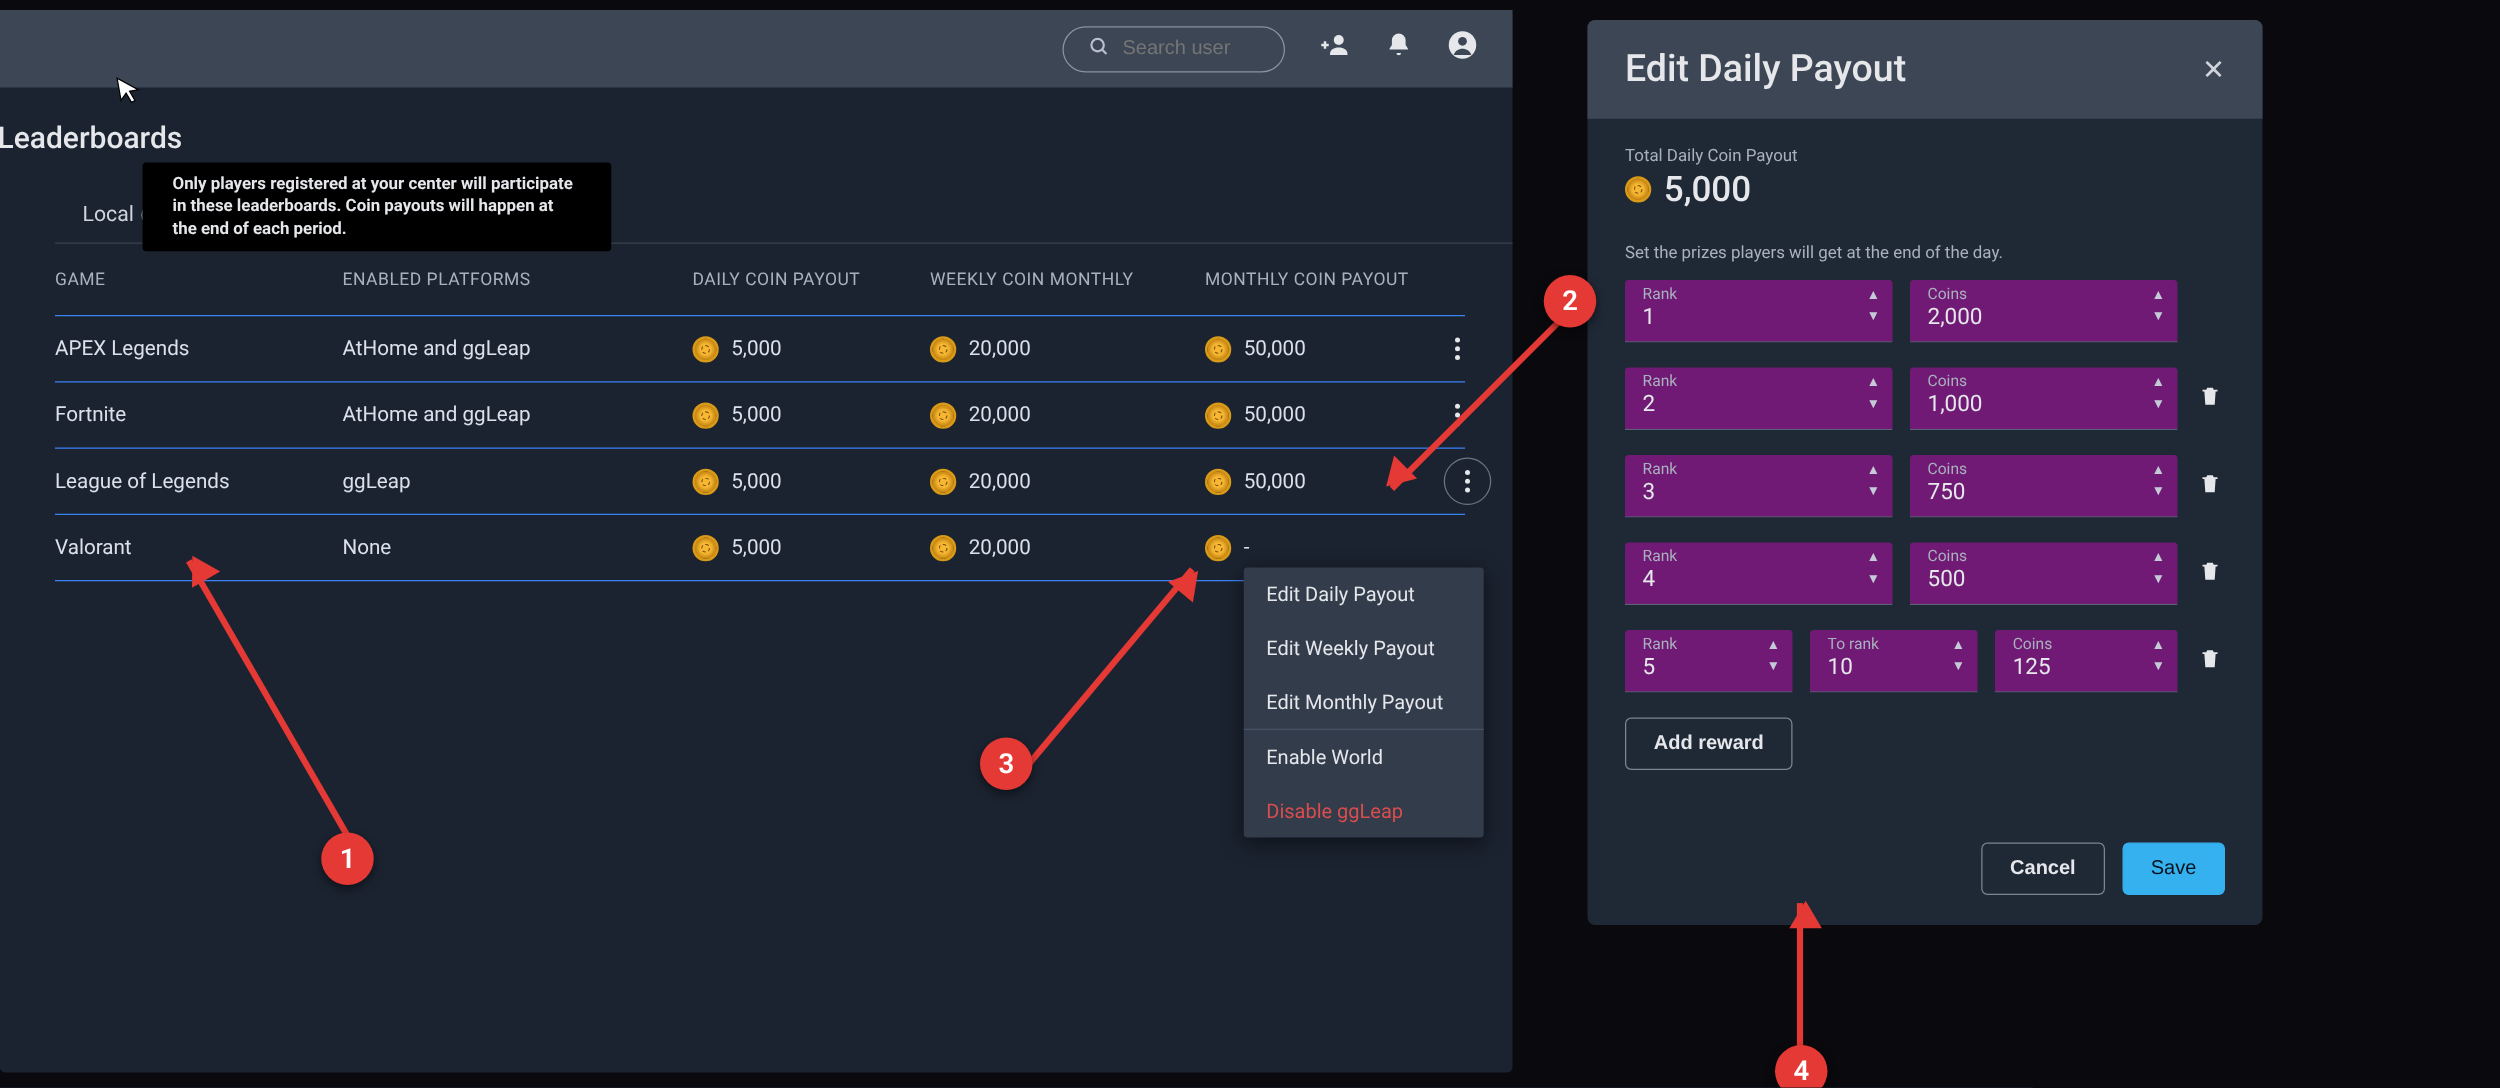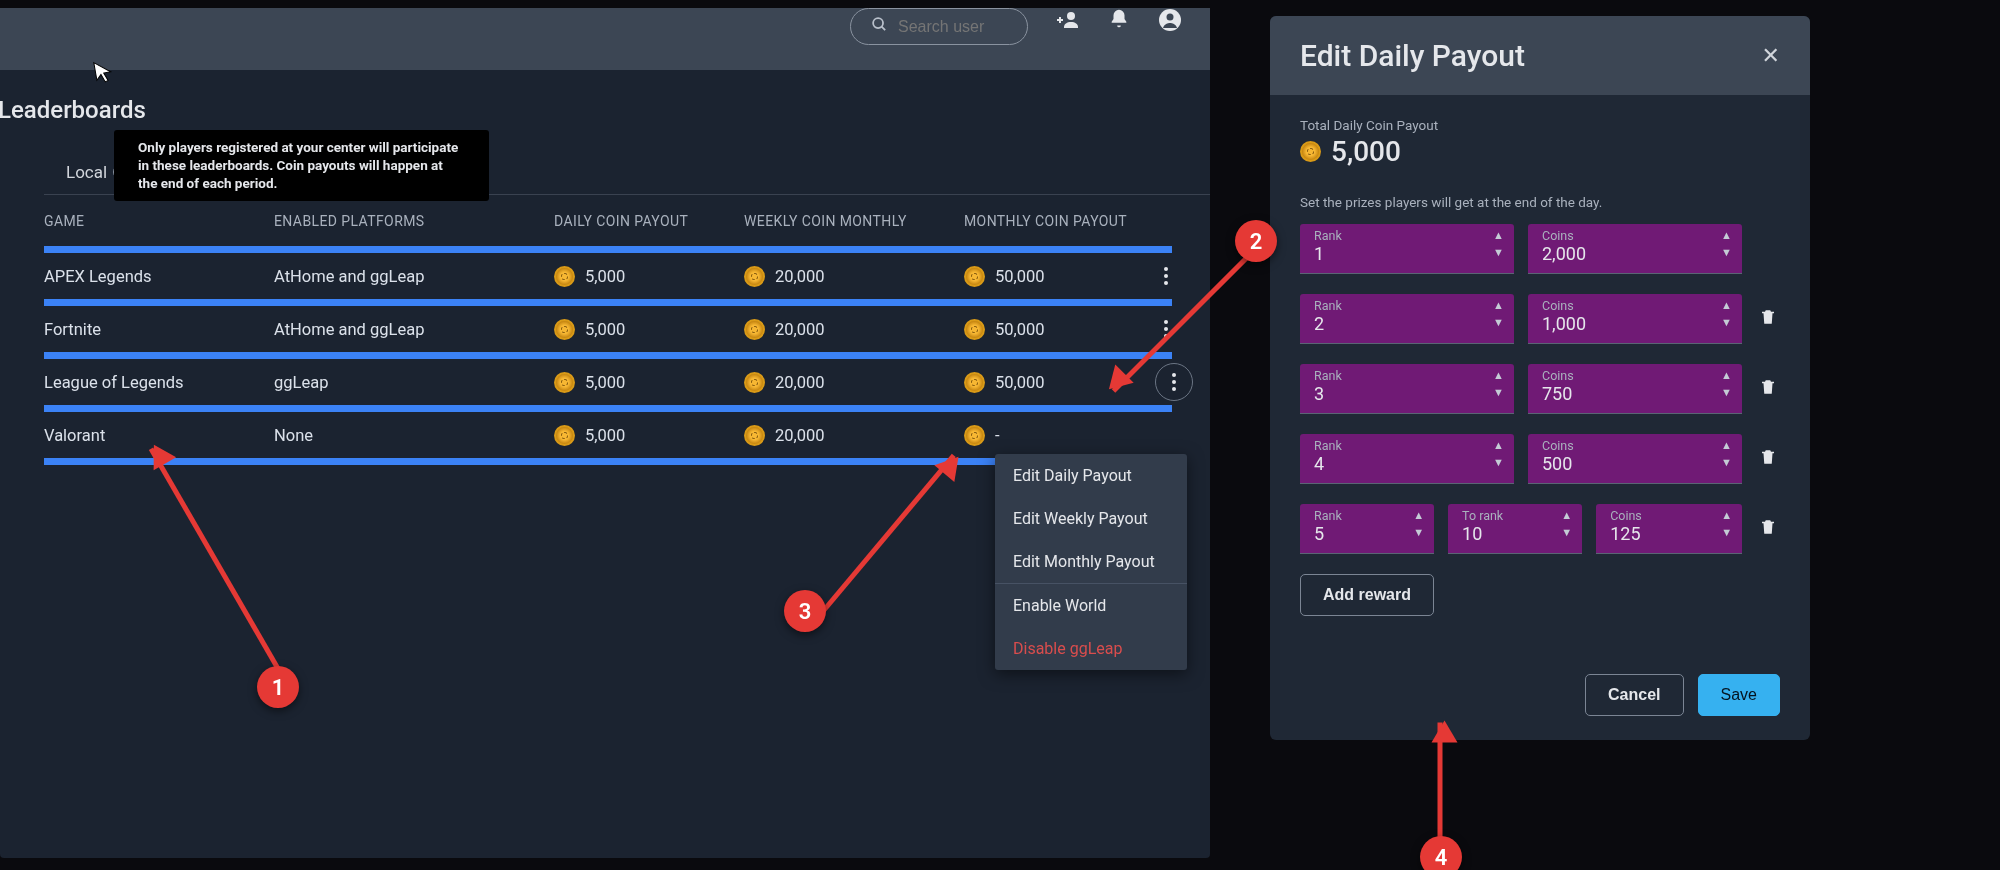--- a/index.html
+++ b/index.html
@@ -20,21 +20,21 @@
     width: 1210px;
     height: 850px;
     background: #1b2330;
     border-radius: 4px;
     overflow: visible;
   }
   .topbar {
     height: 62px;
     background: #3c4654;
     display: flex;
-    align-items: flex-start;
+    align-items: center;
     justify-content: flex-end;
     padding: 0 28px;
     gap: 28px;
   }
   .cursor {
     position: absolute;
     left: 95px; top: 52px;
     font-size: 22px;
     color: #fff;
     transform: rotate(-10deg);
@@ -105,21 +105,21 @@
     font-size: 11px;
     align-items: center; justify-content: center;
     color: #8a93a0;
   }
 
   .table { margin: 0 38px 0 38px; }
   .thead, .trow {
     display: grid;
     grid-template-columns: 230px 280px 190px 220px 190px 40px;
     align-items: center;
-    border-bottom: 7px solid #3b82f6;
+    border-bottom: 1px solid #3b82f6;
   }
   .thead { height: 58px; }
   .thead > div { font-size: 14px; color: #a9b1bd; letter-spacing: 0.4px; }
   .trow { height: 53px; font-size: 16.5px; color: #dbe1ea; }
   .coin-cell { display: flex; align-items: center; gap: 10px; }
   .coin-icon {
     width: 21px; height: 21px; border-radius: 50%;
     background: radial-gradient(circle,#f7b733 35%,#c48410 70%);
     border: 2px solid #d99a17;
     display: inline-block;

